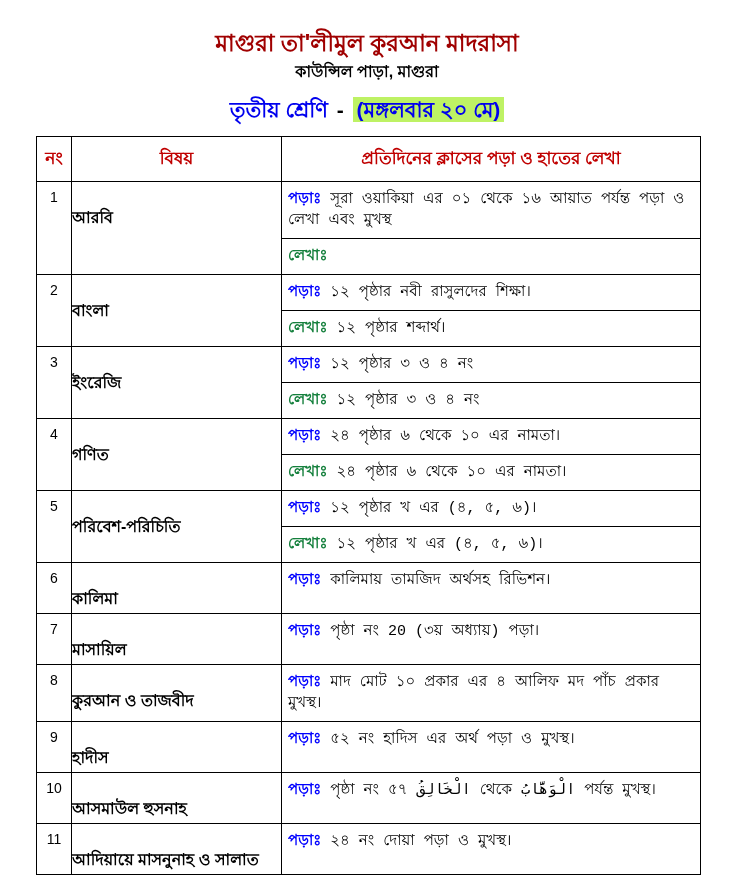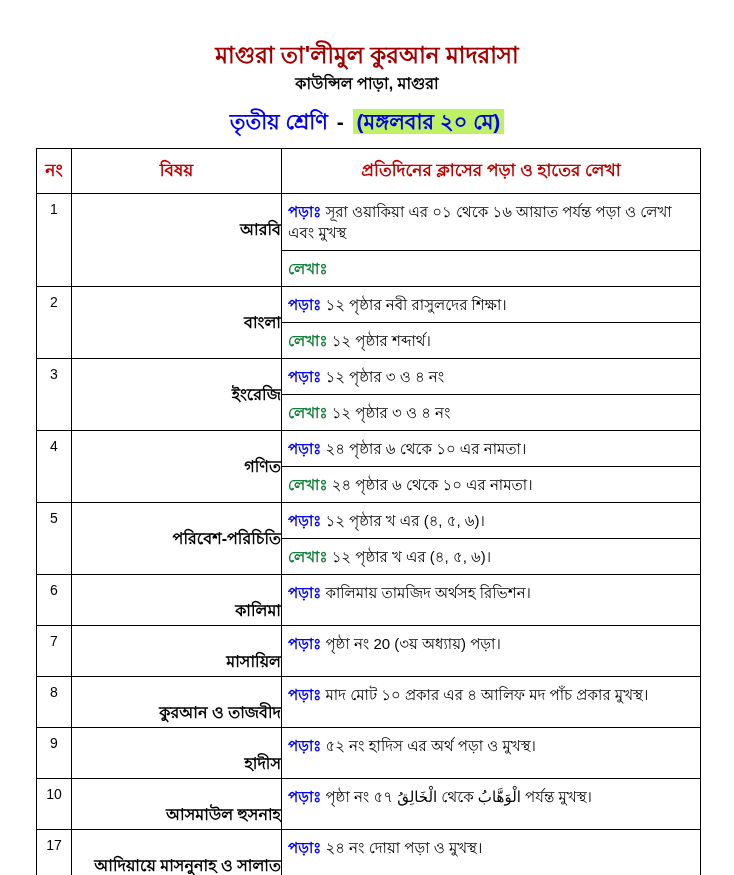--- a/index.html
+++ b/index.html
@@ -4,21 +4,21 @@
 <style>
   * { box-sizing: border-box; margin: 0; padding: 0; }
   html, body { background: #ffffff; }
   body {
     width: 734px; height: 875px;
     font-family: "Liberation Sans", sans-serif;
     color: #000;
   }
   .page { position: relative; width: 734px; height: 875px; background: #fff; overflow: hidden; }
 
-  .doc-header { text-align: center; padding-top: 40px; }
+  .doc-header { text-align: center; padding-top: 28px; }
   .title {
     color: #A00000; font-weight: bold; font-size: 23px; line-height: 30px;
   }
   .address {
     color: #000; font-weight: bold; font-size: 16px; margin-top: 1px;
   }
   .phones {
     color: #A00000; font-weight: bold; font-size: 16px; margin-top: 7px;
     font-family: "Liberation Serif", serif; letter-spacing: 0.4px;
   }
@@ -41,27 +41,28 @@
 
   .lessons th {
     color: #C00000; font-weight: bold; font-size: 17px;
     padding: 8px 2px; text-align: center; vertical-align: middle;
   }
   td.num {
     text-align: center; vertical-align: top;
     font-size: 14px; padding-top: 7px;
   }
   td.subj {
-    text-align: right; vertical-align: top;
+    text-align: left; vertical-align: top;
     font-weight: bold; font-size: 16px; padding-top: 23px;
   }
   td.content {
     text-align: left; vertical-align: top;
     font-size: 15px; line-height: 21px;
     padding: 7px 6px;
+    font-family: Liberation Mono, monospace;
   }
   .lbl-read  { color: #0000FF; font-weight: bold; }
   .lbl-write { color: #15803d; font-weight: bold; }
 </style>
 </head>
 <body>
 
 <div class="page">
 
   <div class="doc-header">
@@ -158,19 +159,19 @@
         <td class="content"><span class="lbl-read">পড়াঃ</span> <span>৫২ নং হাদিস এর অর্থ পড়া ও মুখস্থ।</span></td>
       </tr>
 
       <tr>
         <td class="num">10</td>
         <td class="subj">আসমাউল হুসনাহ</td>
         <td class="content"><span class="lbl-read">পড়াঃ</span> <span>পৃষ্ঠা নং ৫৭ الْخَالِقُ থেকে الْوَهَّابُ পর্যন্ত মুখস্থ।</span></td>
       </tr>
 
       <tr>
-        <td class="num">17</td>
+        <td class="num">11</td>
         <td class="subj">আদিয়ায়ে মাসনুনাহ ও সালাত</td>
         <td class="content"><span class="lbl-read">পড়াঃ</span> <span>২৪ নং দোয়া পড়া ও মুখস্থ।</span></td>
       </tr>
     </tbody>
   </table>
 </div>
 
 </body></html>

